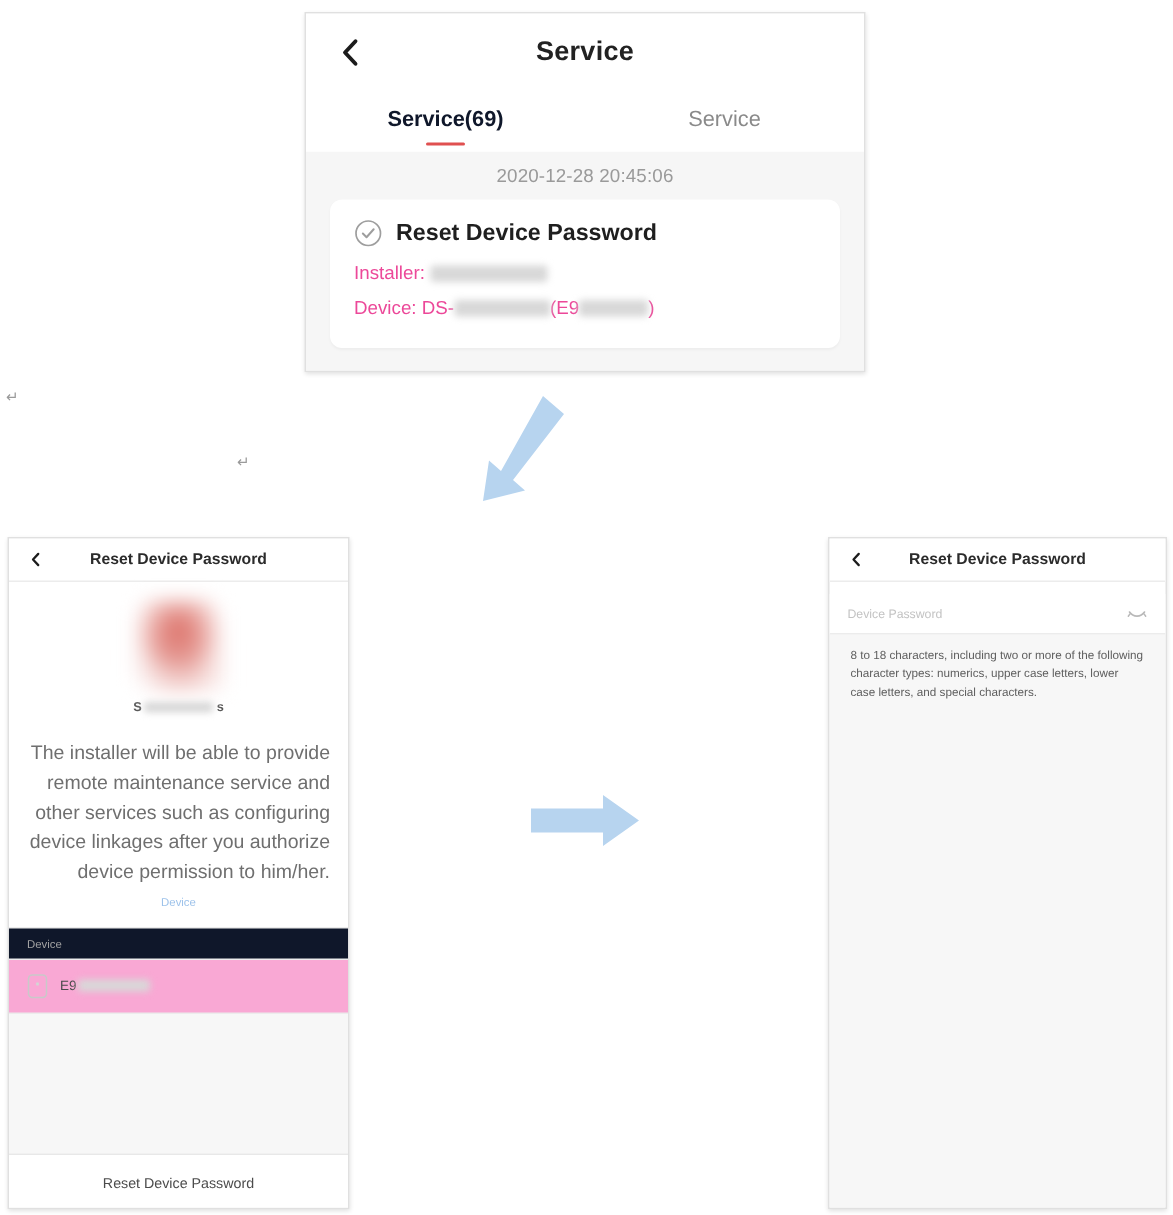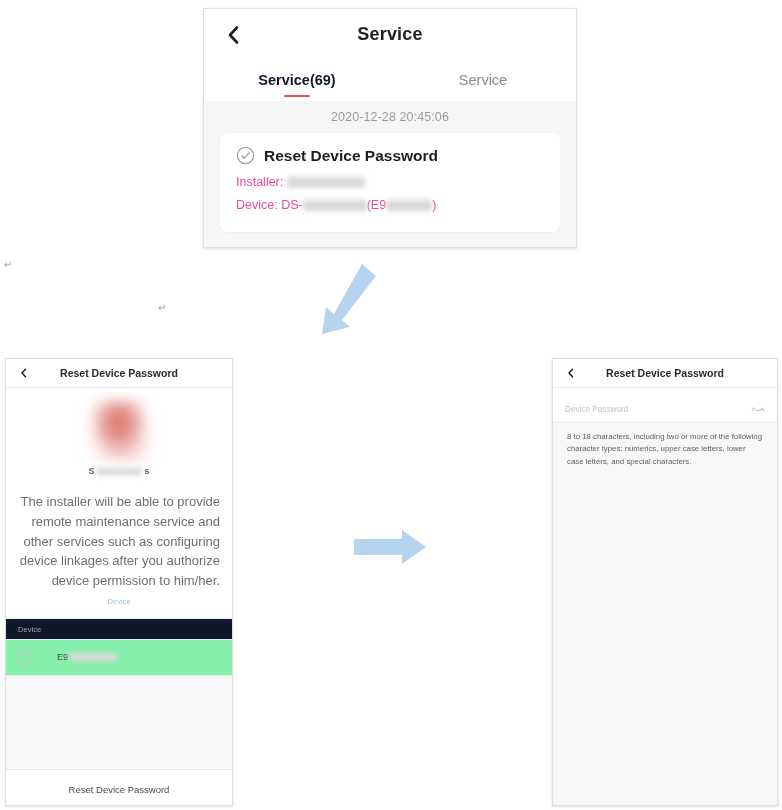--- a/index.html
+++ b/index.html
@@ -232,24 +232,24 @@
   }
   .section-header {
     background: #0f172a;
     padding: 6px 12px 5px 12px;
     font-size: 7.6px;
     color: #a3a3a3;
     border-top: 1px solid #ececec;
     border-bottom: 1px solid #ececec;
   }
   .device-row {
-    background: #86efac;
-    display: flex;
-    align-items: center;
-    gap: 25px;
+    background: #f9a8d4;
+    display: flex;
+    align-items: center;
+    gap: 8px;
     padding: 9px 12px;
     border-bottom: 1px solid #ececec;
   }
   .device-icon {
     width: 14px;
     height: 17px;
     flex: 0 0 14px;
   }
   .device-name {
     display: flex;

